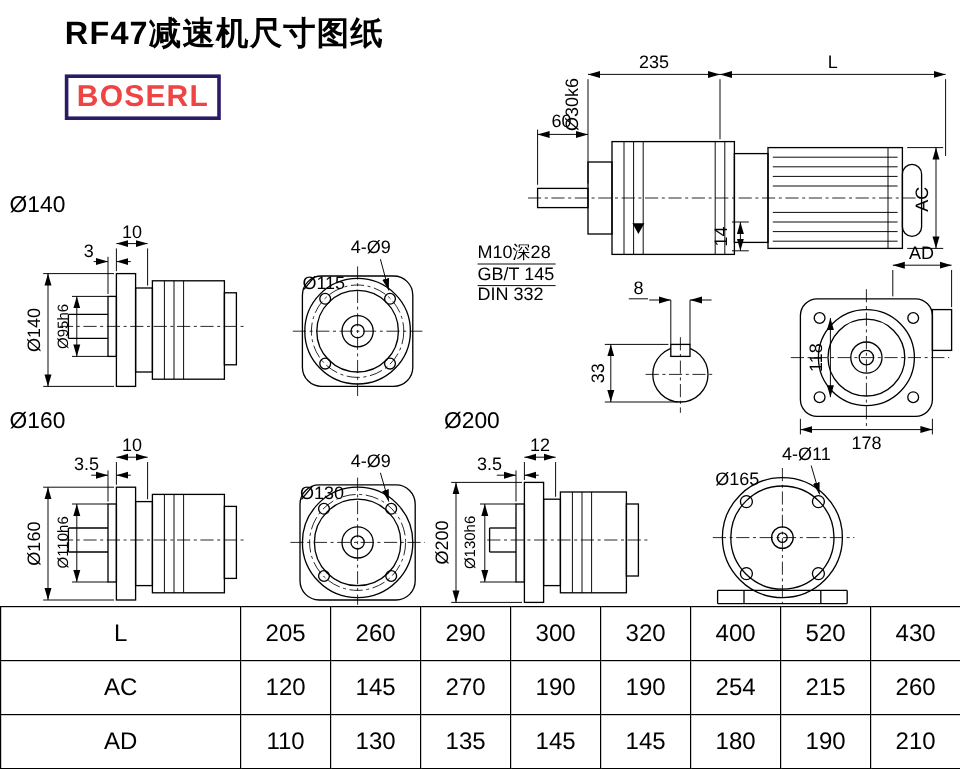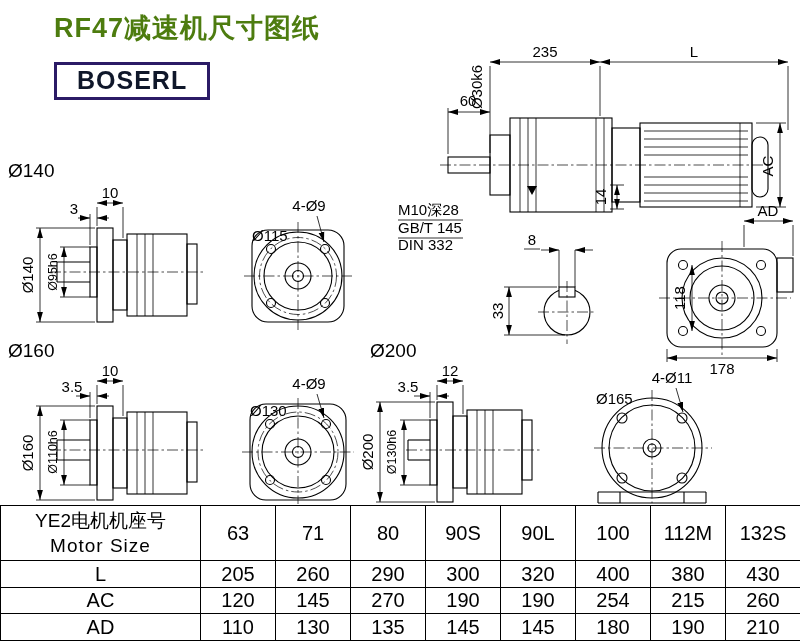--- a/index.html
+++ b/index.html
@@ -1,18 +1,18 @@
 <!DOCTYPE html>
 <html><head>
 <meta charset="utf-8">
 <style>
   html,body{margin:0;padding:0;background:#fff}
   #stage{position:relative;width:800px;height:641px;background:#fff;font-family:"Liberation Sans",sans-serif;overflow:hidden}
-  #title{position:absolute;left:54px;top:10px;margin:0;font-size:27px;font-weight:bold;color:#4d7c0f;letter-spacing:1px}
-  #logo{position:absolute;left:54px;top:62px;border:3px solid #2b1b66;padding:0 20px;height:32px;line-height:31px;font-size:25px;font-weight:bold;letter-spacing:1px;color:#0f172a;background:#fff}
+  #title{position:absolute;left:54px;top:10px;margin:0;font-size:27px;font-weight:bold;color:#000000;letter-spacing:1px}
+  #logo{position:absolute;left:54px;top:62px;border:3px solid #2b1b66;padding:0 7px;height:32px;line-height:31px;font-size:25px;font-weight:bold;letter-spacing:1px;color:#ef4444;background:#fff}
   #drawing{position:absolute;left:0;top:0}
   .ln{fill:none;stroke:#000;stroke-width:1.1}
   .fw{fill:#fff;stroke:#000;stroke-width:1.1}
   .tn{fill:none;stroke:#000;stroke-width:0.8}
   .dm{fill:none;stroke:#000;stroke-width:0.8}
   .cl{fill:none;stroke:#000;stroke-width:0.7;stroke-dasharray:11 3 2.5 3}
   text.dt{font-family:"Liberation Sans",sans-serif;font-size:15px;fill:#000;text-anchor:middle}
   text.sm{font-size:12.5px}
   text.st{text-anchor:start}
   text.lb{font-size:19px;text-anchor:start}
@@ -294,43 +294,29 @@
     </g>
   </svg>
 
   <div id="tablewrap">
     <table>
       <colgroup>
         <col style="width:200px">
         <col span="8" style="width:75px">
       </colgroup>
       <tbody>
-        <tr class="hdr">
-          <td class="hcell">
-            <div>YE2电机机座号</div>
-            <div class="hl2">Motor Size</div>
-          </td>
-          <td>63</td>
-          <td>71</td>
-          <td>80</td>
-          <td>90S</td>
-          <td>90L</td>
-          <td>100</td>
-          <td>112M</td>
-          <td>132S</td>
-        </tr>
         <tr class="dr">
           <td>L</td>
           <td>205</td>
           <td>260</td>
           <td>290</td>
           <td>300</td>
           <td>320</td>
           <td>400</td>
-          <td>380</td>
+          <td>520</td>
           <td>430</td>
         </tr>
         <tr class="dr">
           <td>AC</td>
           <td>120</td>
           <td>145</td>
           <td>270</td>
           <td>190</td>
           <td>190</td>
           <td>254</td>

